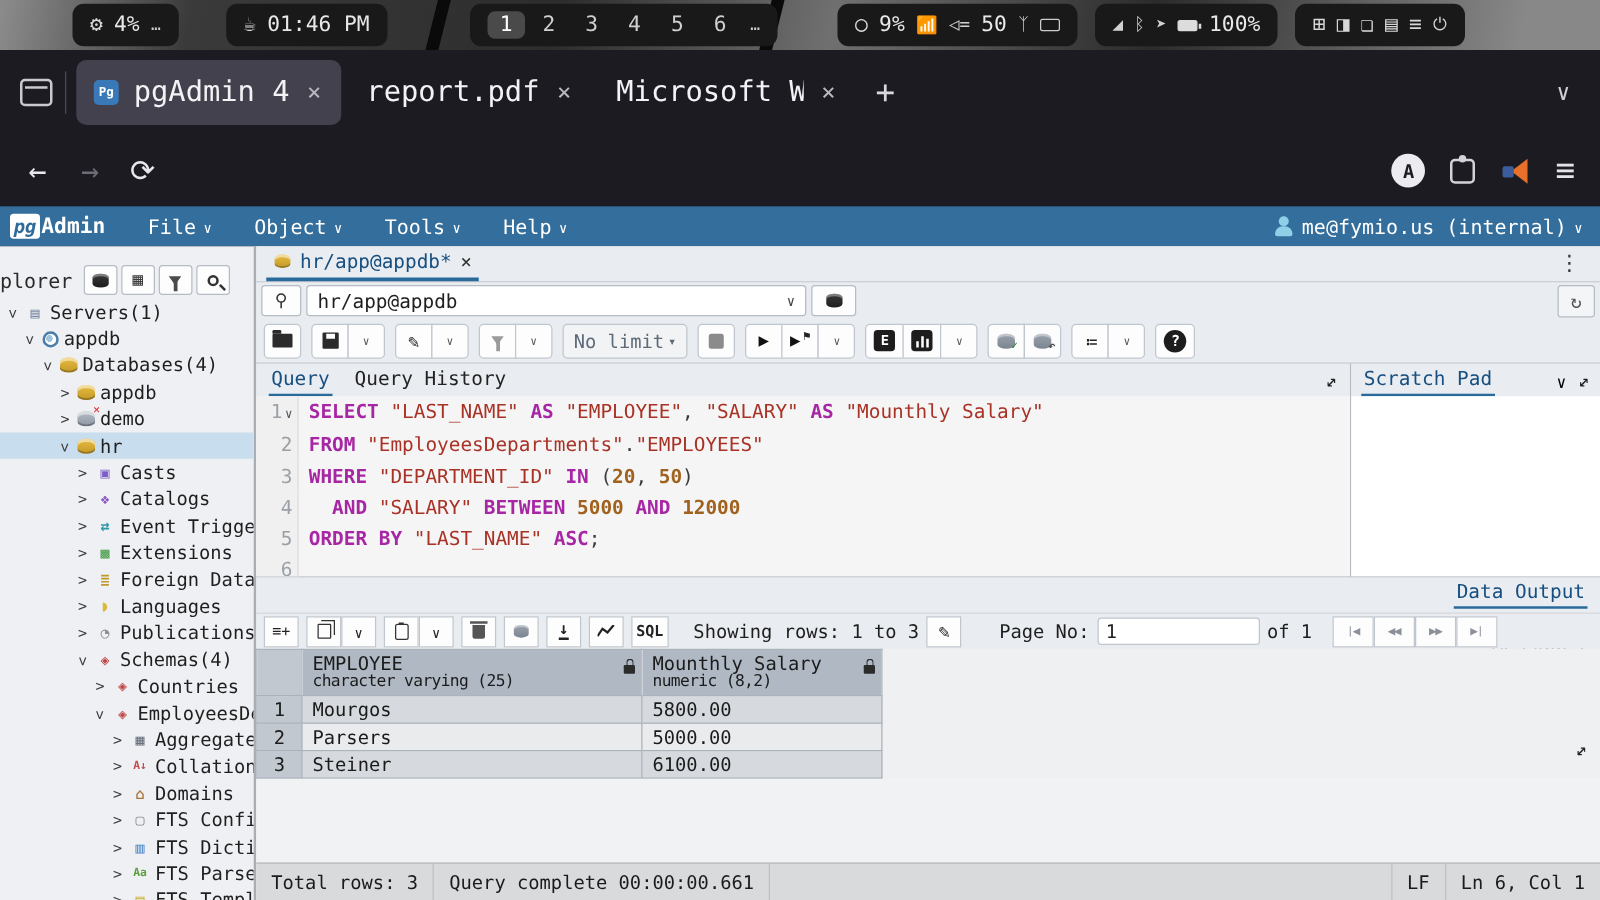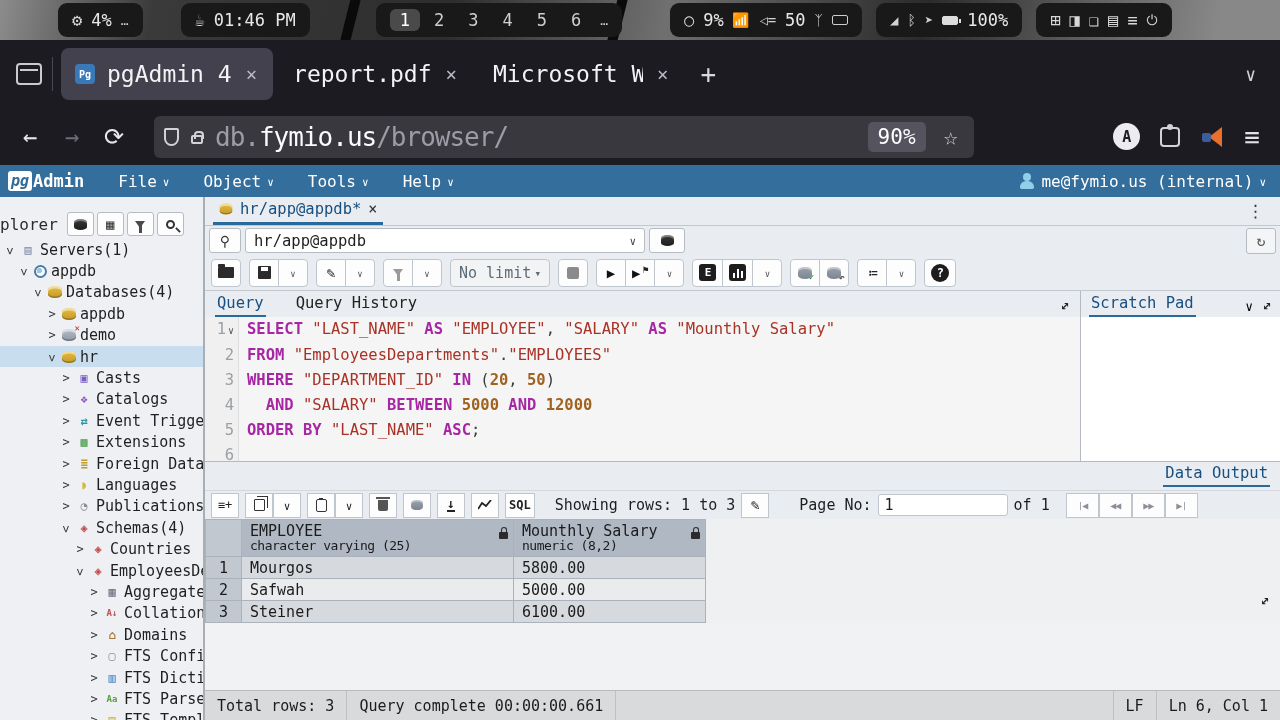--- a/index.html
+++ b/index.html
@@ -155,21 +155,21 @@
   .dbun { position:relative; } .dbun::after { content:"↶"; position:absolute; right:-3px; bottom:-4px; font-size:10px; color:#555; font-weight:bold;}
   .macro { font-size:15px; color:#222; letter-spacing:-2px; }
   .helpc { width:18px; height:18px; background:#1d1d1d; border-radius:50%; color:#fff; font-size:12px;
     font-weight:bold; display:flex; align-items:center; justify-content:center; }
   .graycyl { width:14px; height:12px; border-radius:7px/3.5px; background:linear-gradient(#9aa2ac,#7b8591);
     box-shadow:inset 0 2px 0 rgba(255,255,255,.4); }
 
   
   .ezone { height:171px; display:flex; border-bottom:1px solid #b4bac0; }
   .eleft { flex:1; display:flex; flex-direction:column; min-width:0; }
-  .qtabs { height:26px; background:#e9ecf0; display:flex; align-items:flex-end; gap:28px; padding:0 10px; font-size:15.5px; }
+  .qtabs { height:26px; background:#e9ecf0; display:flex; align-items:flex-end; gap:16px; padding:0 10px; font-size:15.5px; }
   .ttab { color:#174f80; border-bottom:2px solid #2a6a9a; padding:2px 2px 3px; }
   .ttab.off { color:#222; border-bottom:2px solid transparent; }
   .expand { margin-left:auto; display:inline-block; transform:rotate(-45deg); color:#222; font-size:15px; padding-bottom:3px;}
   .code { flex:1; background:#f5f5f5; overflow:hidden; font-size:15.5px; line-height:25px; }
   .crow { display:flex; }
   .gut { width:34px; flex:none; text-align:right; color:#9aa0a6; padding-right:4px; background:#f0f0f0;
     border-right:1px solid #ddd; }
   .fold { color:#555; font-size:10px; margin-left:2px; }
   .ctext { padding-left:8px; white-space:pre; color:#202020; }
   .k { color:#a626a4; font-weight:bold; } .s { color:#a93226; } .n { color:#a0621f; font-weight:bold;} .p { color:#3b3b3b; }
@@ -291,27 +291,20 @@
       </span>
     </span>
   <span class="newtab">+</span>
   <span class="tab-chev">∨</span>
 </div>
 
 <div class="navbar">
   <span class="navbtn">←</span>
   <span class="navbtn dim">→</span>
   <span class="navbtn">⟳</span>
-  <div class="urlbar">
-    <span class="shield"></span>
-    <span class="lockic"></span>
-    <span class="url"><span class="dim">db.</span><span class="host">fymio.us</span><span class="dim">/browser/</span></span>
-    <span class="zoomchip">90%</span>
-    <span class="star">☆</span>
-  </div>
   <div class="nav-right">
     <span class="acct">A</span>
     <span class="puzzle"></span>
     <span class="mega">
         <i class="cone"></i>
         <i class="base"></i>
       </span>
     <span class="ham">≡</span>
   </div>
 </div>
@@ -721,21 +714,21 @@
             </tr>
           </thead>
         <tbody id="grid-body">
             <tr class="odd">
               <td class="rnum">1</td>
               <td class="d c0">Mourgos</td>
               <td class="d c1">5800.00</td>
             </tr>
             <tr class="even">
               <td class="rnum">2</td>
-              <td class="d c0">Safwah</td>
+              <td class="d c0">Parsers</td>
               <td class="d c1">5000.00</td>
             </tr>
             <tr class="odd">
               <td class="rnum">3</td>
               <td class="d c0">Steiner</td>
               <td class="d c1">6100.00</td>
             </tr>
           </tbody>
       </table>
     </div>

